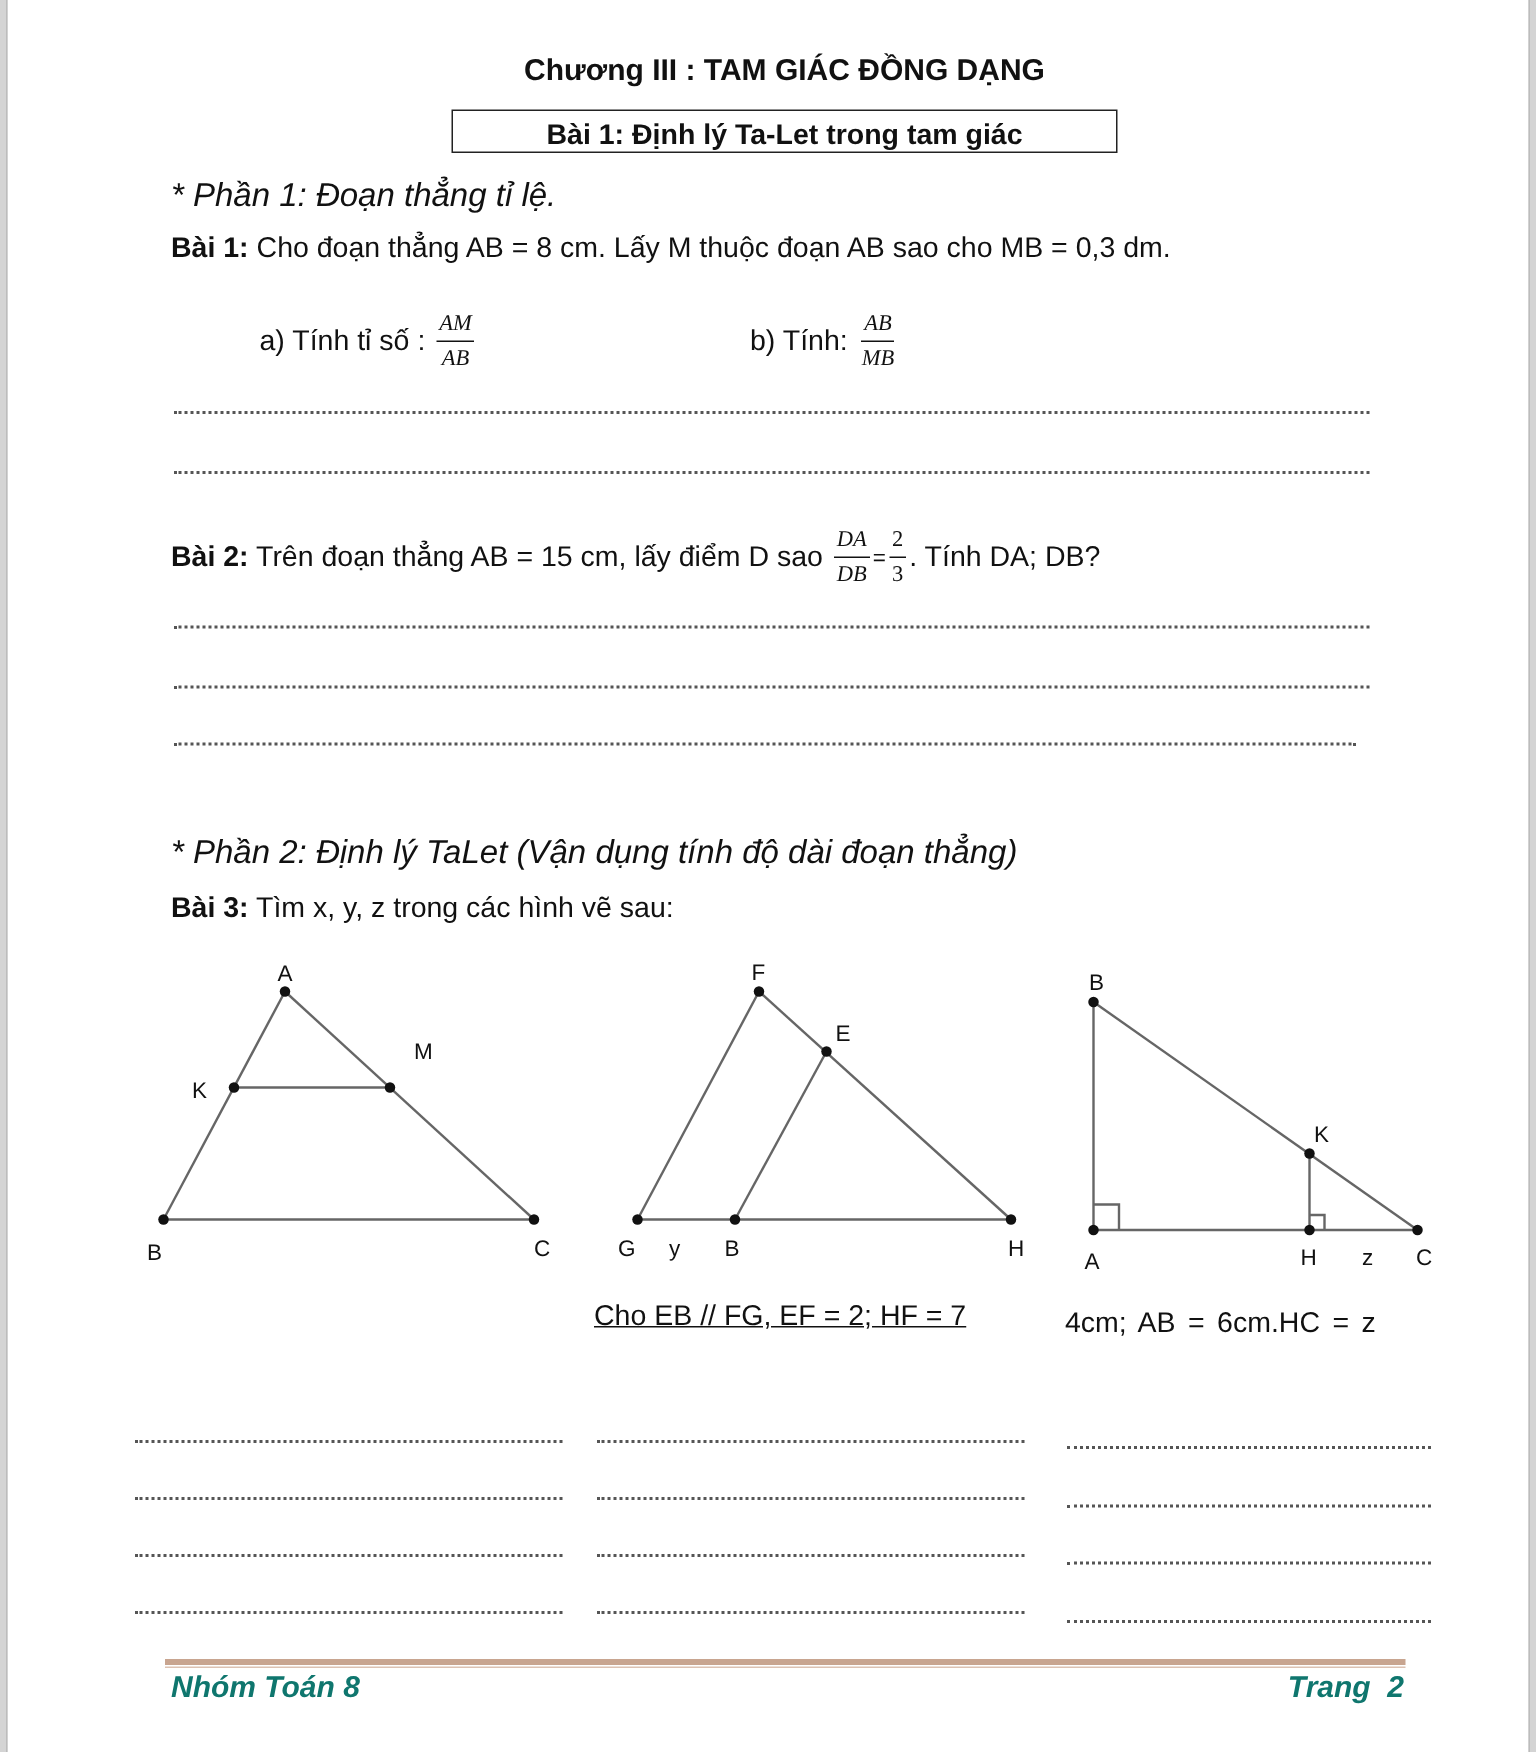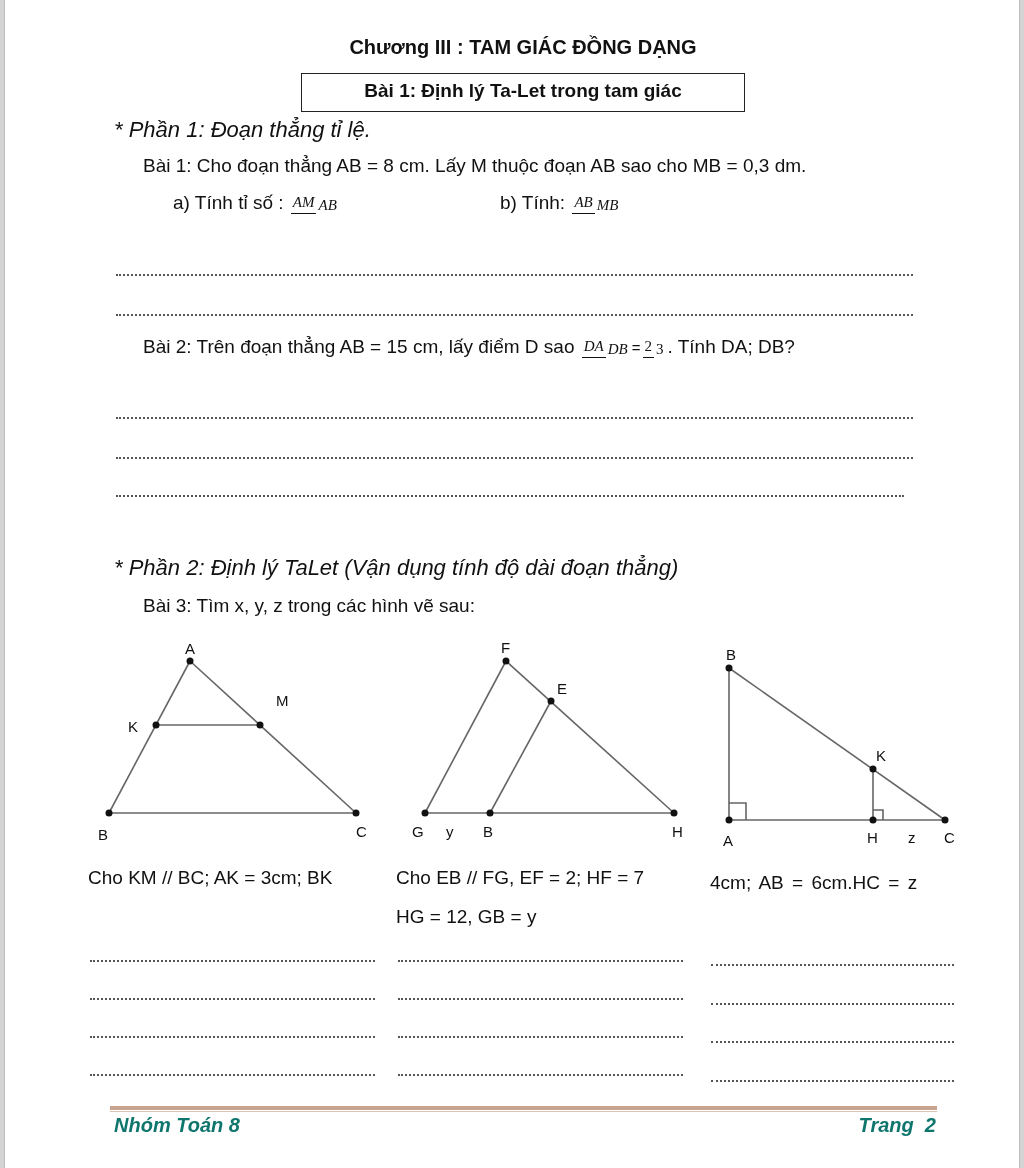--- a/index.html
+++ b/index.html
@@ -4,27 +4,27 @@
 <style>
   html, body { margin:0; padding:0; }
   body {
     width:1024px; height:1168px; background:#ffffff; position:relative; overflow:hidden;
     font-family:"Liberation Sans", sans-serif; color:#111;
   }
   .edge-l { position:absolute; left:0; top:0; width:4px; height:1168px; background:#d4d4d4; border-right:1px solid #bcbcbc; }
   .edge-r { position:absolute; right:0; top:0; width:4px; height:1168px; background:#d4d4d4; border-left:1px solid #bcbcbc; }
   .abs { position:absolute; white-space:nowrap; }
   .chapter { left:0; width:1046px; top:36px; text-align:center; font-weight:bold; font-size:20px; }
-  .lesson-box { left:301px; top:73px; width:444px; height:39px; border:1.3px solid #222; box-sizing:border-box;
+  .lesson-box { left:301px; top:73px; width:444px; height:29px; border:1.3px solid #222; box-sizing:border-box;
     text-align:center; font-weight:bold; font-size:19px; line-height:33px; }
   .section-head { font-style:italic; font-size:22px;text-align:center; }
   .p { font-size:19px; }
-  .b { font-weight:normal;margin-left:29px; }
-  .frac { display:inline-flex; flex-direction:row; align-items:center; vertical-align:middle;
-    font-family:"Liberation Serif", serif; font-style:italic; font-size:15px; line-height:17px; margin:0 2px; }
+  .b { font-weight:bold; }
+  .frac { display:inline-flex; flex-direction:column; align-items:center; vertical-align:middle;
+    font-family:"Liberation Serif", serif; font-style:italic; font-size:15px; line-height:17px; margin:16px 2px; }
   .frac .num { padding:0 2px 2px 2px; border-bottom:1px solid #111; }
   .frac .den { padding:3px 2px 0 2px; }
   .frac.up { font-style:normal; }
   .dots { border-bottom:2px dotted #555; height:0; }
   .fig { position:absolute; }
   .fig text { font-family:"Liberation Sans", sans-serif; font-size:15px; fill:#111; }
   .fig line, .fig polyline { stroke:#666; stroke-width:1.6; fill:none; }
   .fig circle { fill:#111; }
   .cap { font-size:19px; line-height:39px; }
   .footer-line1 { left:110px; top:1106px; width:827px; height:4px; background:#c8a590; }
@@ -133,25 +133,23 @@
   <circle cx="240" cy="180" r="3.5"></circle>
   <text x="21" y="20">B</text>
   <text x="171" y="121">K</text>
   <text x="18" y="206">A</text>
   <text x="162" y="203">H</text>
   <text x="203" y="203">z</text>
   <text x="239" y="203">C</text>
 </svg>
 
 <div class="abs cap" style="left:88px; top:858px;">
-  <div>Cho KM // BC; AK = 3cm; BK</div>
 </div>
-<div class="abs cap" style="left:396px; top:858px;">
+<div class="abs cap" style="left:396px; top:858px;text-decoration:underline;">
   <div>Cho EB // FG, EF = 2; HF = 7</div>
-  <div>HG = 12, GB = y</div>
 </div>
 <div class="abs cap" style="left:710px; top:863px; word-spacing:3px;">
   <div>4cm; AB = 6cm.HC = z</div>
 </div>
 
 <div class="abs dots" style="left:90px; top:960px; width:285px;"></div>
 <div class="abs dots" style="left:90px; top:998px; width:285px;"></div>
 <div class="abs dots" style="left:90px; top:1036px; width:285px;"></div>
 <div class="abs dots" style="left:90px; top:1074px; width:285px;"></div>
 

